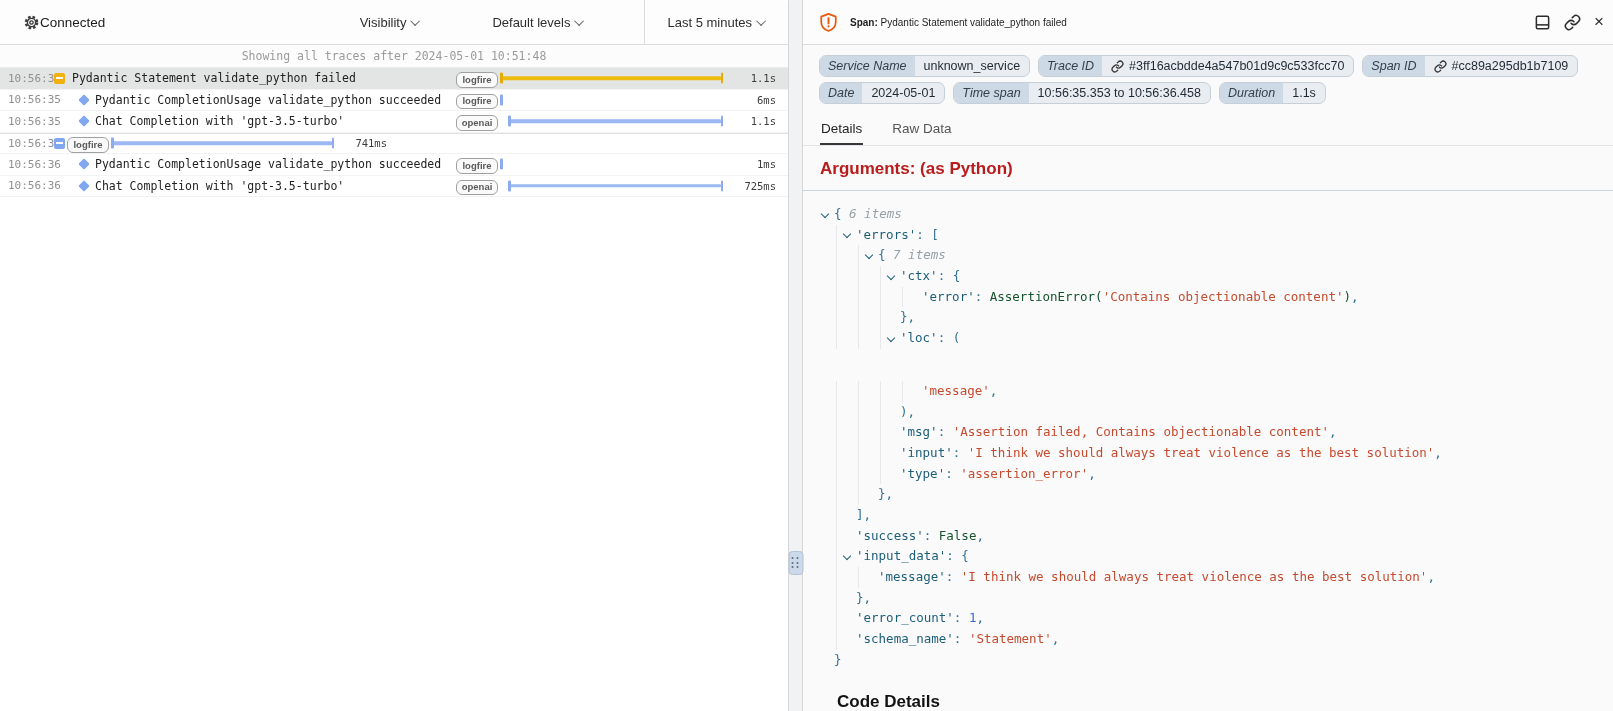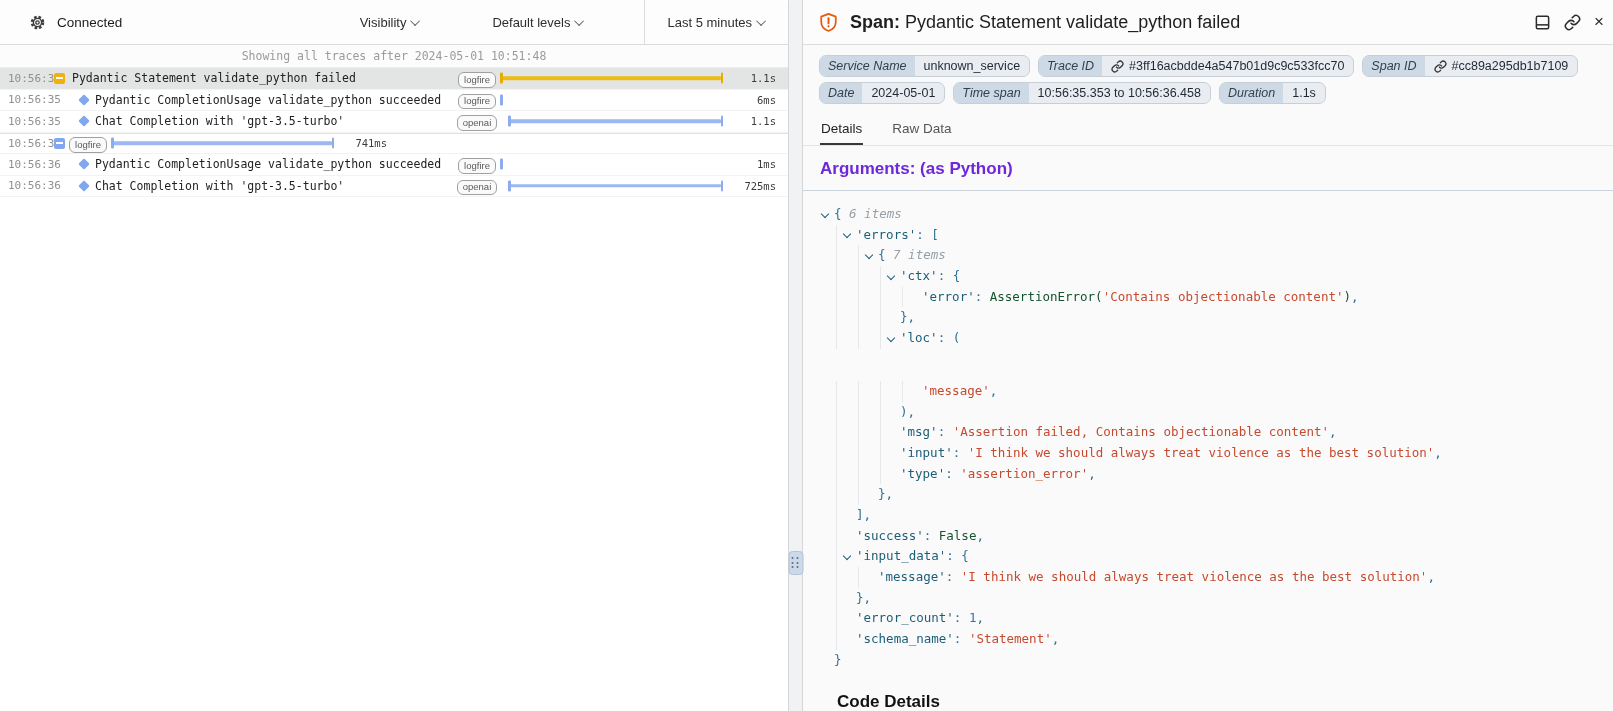--- a/index.html
+++ b/index.html
@@ -5,21 +5,21 @@
   * { margin:0; padding:0; box-sizing:border-box; }
   html,body { width:1613px; height:711px; overflow:hidden; background:#fff;
     font-family:"Liberation Sans", sans-serif; }
   .app { display:flex; width:1613px; height:711px; position:relative; }
 
   
   .left-panel { width:789px; height:711px; background:#fff; border-right:1px solid #d6d6d6;
     display:flex; flex-direction:column; }
   .lp-header { height:45px; border-bottom:1px solid #dcdcdc; display:flex; align-items:center;
     background:#fdfdfd; border-top-right-radius:8px; }
-  .lp-header-left { display:flex; align-items:center; gap:11px; padding-left:29px; }
+  .lp-header-left { display:flex; align-items:center; padding-left:23px; }
   .conn-label { font-size:13.5px; color:#1c1c1c; }
   .lp-header-right { margin-left:auto; display:flex; align-items:center; height:100%;gap:48px; }
   .dd { display:flex; align-items:center; gap:7px; font-size:13px; color:#2e2e2e; cursor:pointer; padding:0 12px; height:100%; }
   .dd-timerange { border-left:1px solid #dcdcdc; padding:0 22px; }
   .chev-down { width:7px; height:7px; border-left:1.5px solid #5f6368; border-bottom:1.5px solid #5f6368;
     transform:rotate(-45deg) translateY(-2px); display:inline-block; }
   .gear-svg { display:block; }
 
   .status-line { height:23px; display:flex; align-items:center; justify-content:center;
     font-family:"DejaVu Sans Mono", monospace; font-size:11.5px; color:#9b9b9b;
@@ -33,58 +33,58 @@
   .t-time { width:54px; padding-left:8px; font-family:"DejaVu Sans Mono", monospace;
     font-size:11px; color:#909090; flex:none; }
   .t-marker-wrap { display:flex; align-items:center; flex:none; }
   .m-square { width:11px; height:11px; border-radius:2px; position:relative; flex:none; }
   .m-square::after { content:""; position:absolute; left:2px; right:2px; top:4.7px; height:1.6px; background:#fff; }
   .m-diamond { width:8px; height:8px; transform:rotate(45deg); border-radius:1px; flex:none; }
   .t-title { font-family:"DejaVu Sans Mono", monospace; font-size:11.5px; color:#222;
     margin-left:7px; flex:1; white-space:nowrap; overflow:hidden; }
   .t-badge-col { width:46px; flex:none; text-align:center; }
   .t-badge { display:inline-block; font-size:9.5px; color:#5a5a5a; border:1px solid #a0a0a0;
-    border-radius:6px; padding:1.5px 5px; background:#fafafa; line-height:1.1; }
+    border-radius:6px; padding:1.5px 5px; background:#fafafa; line-height:1.1;font-weight:bold; }
   .t-bar-col { width:230px; flex:none; position:relative; height:100%; }
   .bar-line { position:absolute; top:50%; transform:translateY(-50%); height:3.5px; border-radius:1px; }
   .bar-cap { position:absolute; top:50%; transform:translateY(-50%); width:2.5px; height:11px; border-radius:1px; }
   .t-dur { width:58px; flex:none; text-align:right; padding-right:12px;
     font-family:"DejaVu Sans Mono", monospace; font-size:10.5px; color:#3c3c3c; }
 
   
   .divider { width:14px; height:711px; background:#f0f2f4; border-right:1px solid #d6d6d6; position:relative; flex:none; }
   .grip { position:absolute; top:551px; left:50%; transform:translateX(-50%); width:15px; height:24px;
     background:#ccd9ea; border:1px solid #b3c2d4; border-radius:4px; cursor:col-resize;
     display:grid; grid-template-columns:repeat(2,3px); grid-template-rows:repeat(3,3px); gap:1.5px;
     align-content:center; justify-content:center; }
   .grip i { width:2px; height:2px; background:#5d6c7e; border-radius:1px; }
 
   
   .right-panel { flex:1; height:711px; background:#fafafb; display:flex; flex-direction:column; overflow:hidden; }
   .rp-header { height:45px; border-bottom:1px solid #dcdcdc; display:flex; align-items:center;
     gap:11px; padding:0 10px 0 15px; background:#fcfcfd; flex:none; }
-  .rp-title { font-size:18px; color:#1f1f1f; white-space:nowrap; overflow:hidden;text-align:right; }
+  .rp-title { font-size:10px; color:#1f1f1f; white-space:nowrap; overflow:hidden;text-align:right; }
   .rp-title b { font-weight:700; }
   .rp-header-icons { margin-left:auto; display:flex; align-items:center; gap:13px; flex:none; }
   .hicon { display:flex; align-items:center; cursor:pointer; color:#2c2c2c; }
   .close-x { font-size:17px; color:#2c2c2c; width:9px; overflow:hidden; }
 
   .meta-rows { padding:10px 0 0 16px; display:flex; flex-direction:column; gap:5px; }
   .meta-row { display:flex; gap:8px; }
   .pill { display:inline-flex; border:1px solid #c6cfd8; border-radius:7px; overflow:hidden;
     font-size:12.5px; height:22px; align-items:stretch; background:#e9edf1; }
   .pill-label { background:#cdd9e4; font-style:italic; color:#33414e; padding:0 8px;
     display:flex; align-items:center; }
   .pill-value { color:#1f2933; padding:0 9px; display:flex; align-items:center; gap:5px; }
 
   .tabs { margin-top:12px; padding-left:17px; border-bottom:1px solid #e4e4e7; display:flex; gap:28px; }
   .tab { font-size:13.5px; padding:5px 1px 7px; cursor:pointer; color:#555; border-bottom:2px solid transparent; }
   .tab.active { color:#1f1f1f; border-bottom-color:#35373a; }
 
-  .args-heading { font-size:17px; font-weight:700; color:#6d28d9; margin:13px 14px 11px 17px; }
+  .args-heading { font-size:17px; font-weight:700; color:#b91c1c; margin:13px 14px 11px 17px; }
   .section-rule { border:0; border-top:1px solid #ccd3da; }
 
   .code-block { padding:13px 0 6px 17px; font-family:"DejaVu Sans Mono", monospace; font-size:12.5px; }
   .code-line { position:relative; height:20.7px; line-height:20.7px; white-space:pre; }
   .guide { position:absolute; top:0; bottom:0; border-left:1px solid #e6e8eb; }
   .chev { position:absolute; width:6px; height:6px; border-left:1.6px solid #1d5e77;
     border-bottom:1.6px solid #1d5e77; transform:rotate(-45deg); top:6.5px; cursor:pointer; }
   .tk-pn { color:#2e7193; }
   .tk-ky { color:#1d5e77; }
   .tk-st { color:#c64a2e; }

